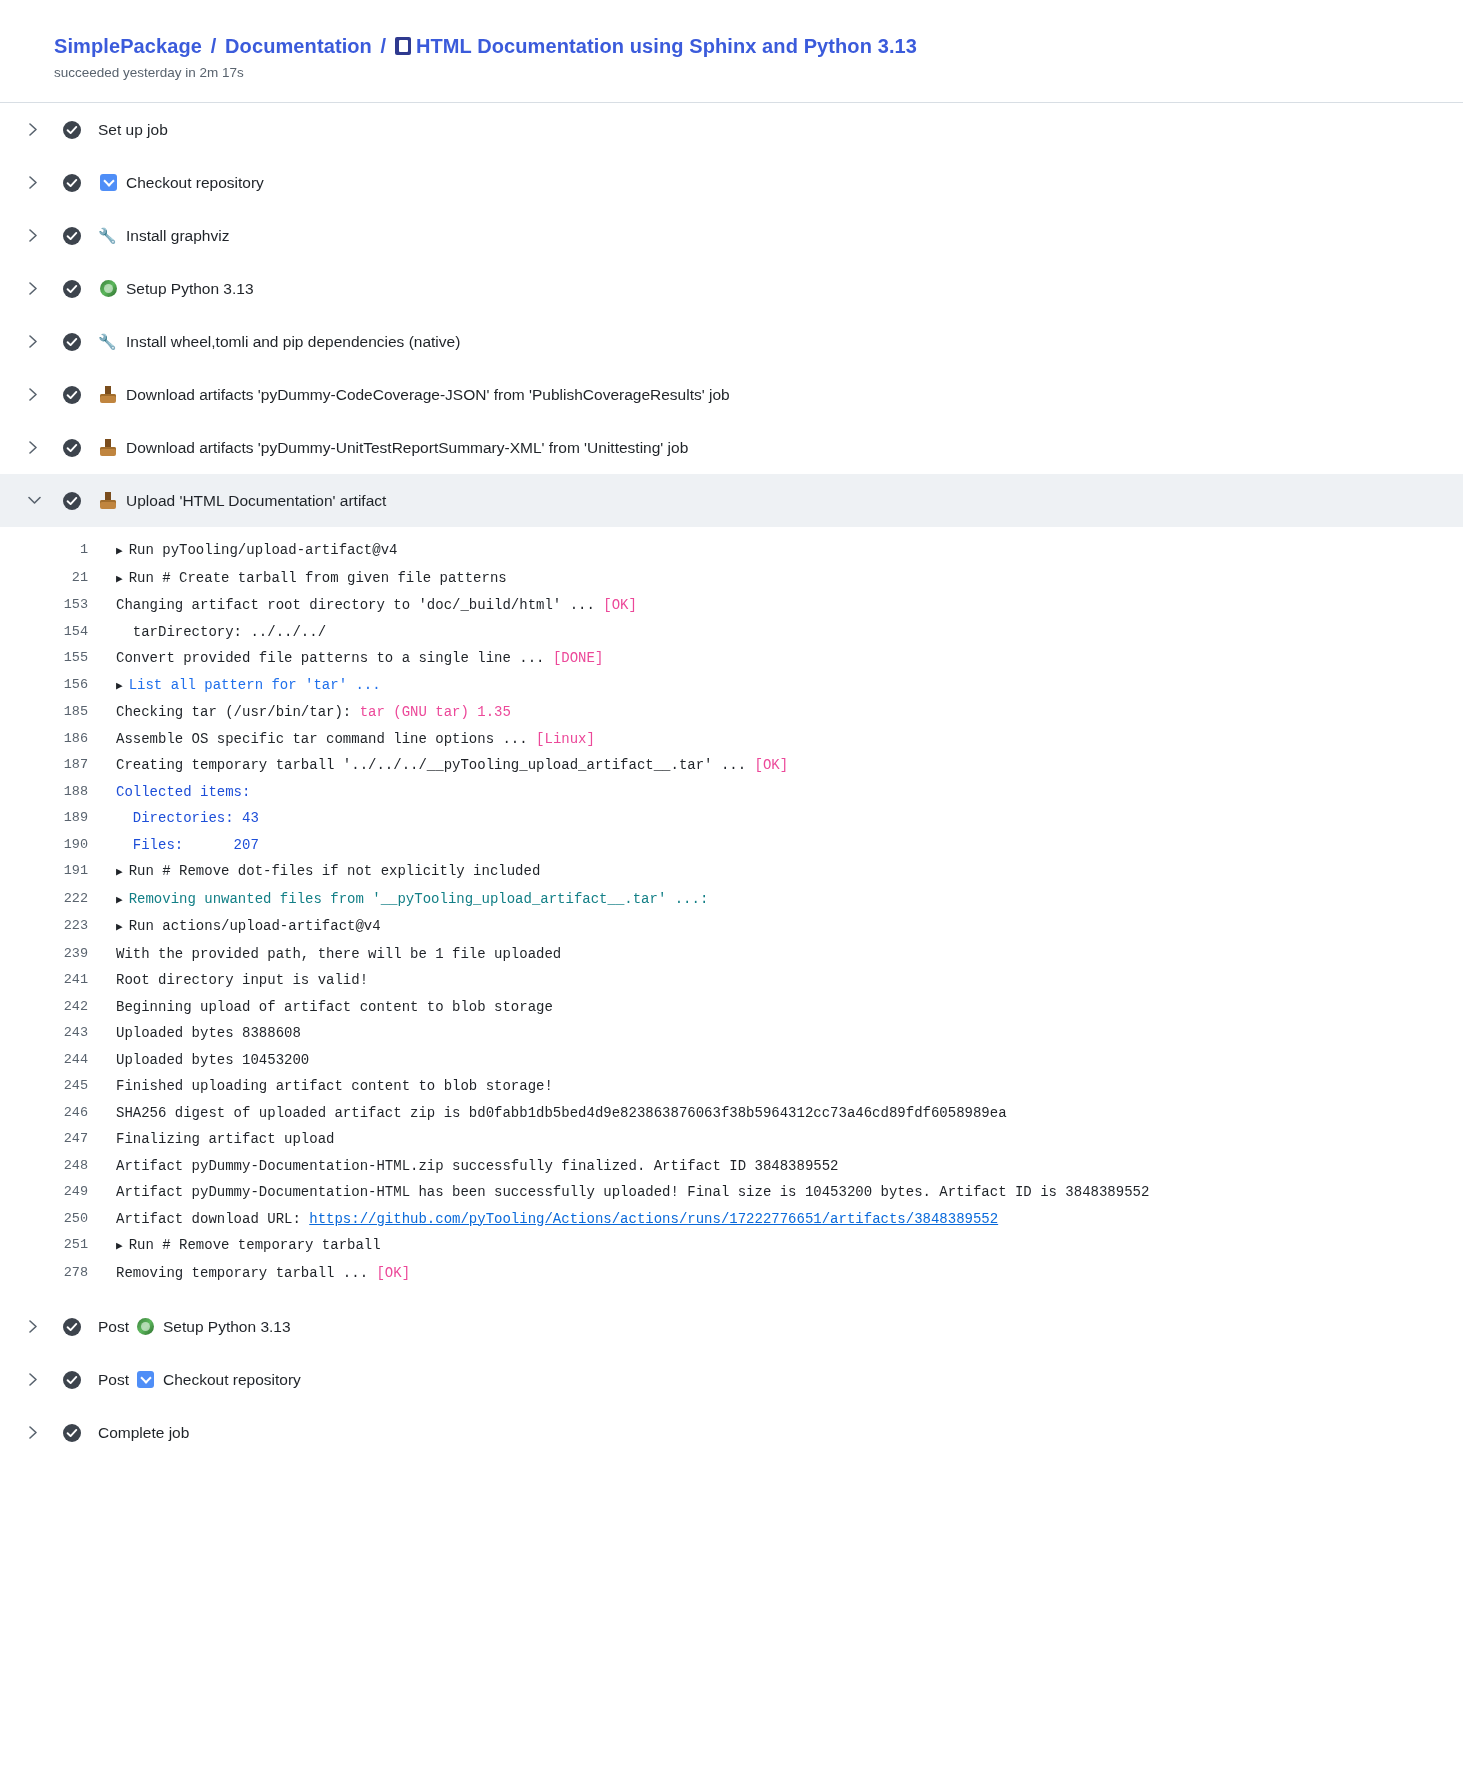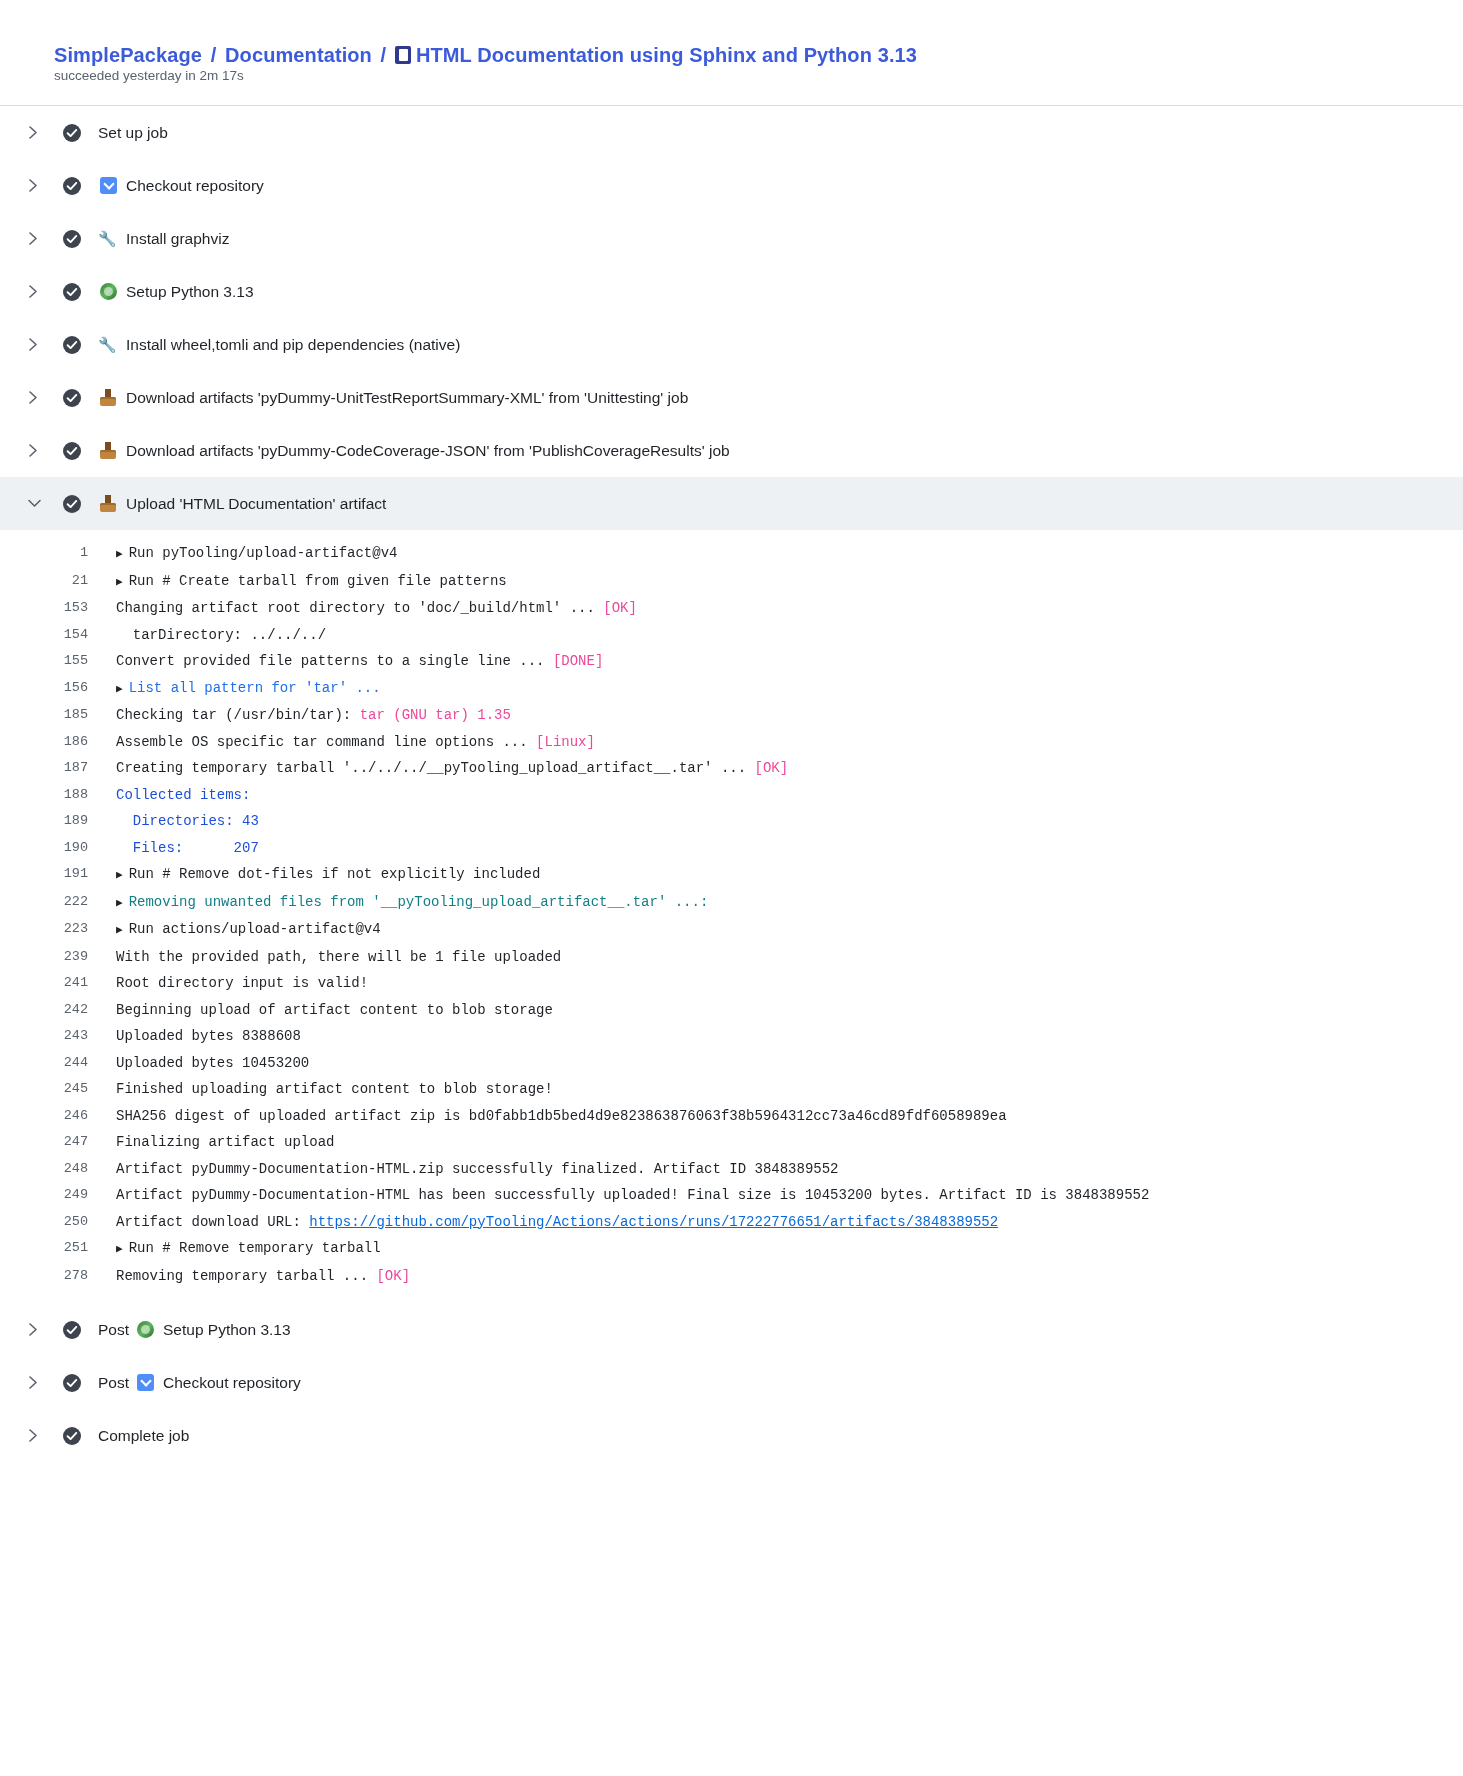--- a/index.html
+++ b/index.html
@@ -11,21 +11,21 @@
     color: #1f2328;
   }
   .page {
     width: 1463px;
     min-height: 1776px;
     background: #ffffff;
     position: relative;
   }
   
   .header {
-    padding: 42px 0 22px 54px;
+    padding: 33px 0 22px 54px;
     border-bottom: 1px solid #d8dee4;
     background: #ffffff;
   }
   .breadcrumb {
     font-size: 20px;
     font-weight: bold;
     color: #3b5bdb;
     line-height: 1.3;
     letter-spacing: 0.1px;
   }
@@ -43,20 +43,21 @@
     background: #2f3a8f;
     border-radius: 2px;
   }
   .book-icon .page-white {
     position: absolute;
     left: 4px; top: 3px; width: 9px; height: 12px;
     background: #ffffff;
     border-radius: 1px;
   }
   .subtitle {
+    margin-top: 6px;
     font-size: 13.5px;
     color: #59636e;
   }
   
   .steps {
     padding: 0 0 0 0;
   }
   .step-row {
     display: flex;
     align-items: center;
@@ -315,39 +316,39 @@
       </span>
       <span class="status-icon">
         <svg width="20" height="20" viewBox="0 0 20 20">
             <circle cx="10" cy="10" r="9" fill="#3d444d"></circle>
             <path d="M5.6 10.2 L8.6 13.1 L14.3 6.9" fill="none" stroke="#ffffff" stroke-width="1.9" stroke-linecap="round" stroke-linejoin="round"></path>
           </svg>
       </span>
       <span class="step-emoji">
           <span class="ic-download"></span>
         </span>
-      <span class="step-label">Download artifacts 'pyDummy-UnitTestReportSummary-XML' from 'Unittesting' job</span>
+      <span class="step-label">Download artifacts 'pyDummy-CodeCoverage-JSON' from 'PublishCoverageResults' job</span>
     </div>
 
     <div class="step-row">
       <span class="chevron">
         <svg class="chev-svg" width="11" height="13" viewBox="0 0 11 13">
             <path d="M2 1 L8 6.5 L2 12" fill="none" stroke="#59636e" stroke-width="1.6" stroke-linecap="round" stroke-linejoin="round"></path>
           </svg>
       </span>
       <span class="status-icon">
         <svg width="20" height="20" viewBox="0 0 20 20">
             <circle cx="10" cy="10" r="9" fill="#3d444d"></circle>
             <path d="M5.6 10.2 L8.6 13.1 L14.3 6.9" fill="none" stroke="#ffffff" stroke-width="1.9" stroke-linecap="round" stroke-linejoin="round"></path>
           </svg>
       </span>
       <span class="step-emoji">
           <span class="ic-download"></span>
         </span>
-      <span class="step-label">Download artifacts 'pyDummy-CodeCoverage-JSON' from 'PublishCoverageResults' job</span>
+      <span class="step-label">Download artifacts 'pyDummy-UnitTestReportSummary-XML' from 'Unittesting' job</span>
     </div>
 
 
     <div class="step-row expanded">
       <span class="chevron">
         <svg class="chev-svg" width="13" height="11" viewBox="0 0 13 11">
             <path d="M1 2.5 L6.5 8 L12 2.5" fill="none" stroke="#59636e" stroke-width="1.6" stroke-linecap="round" stroke-linejoin="round"></path>
           </svg>
       </span>
       <span class="status-icon">

